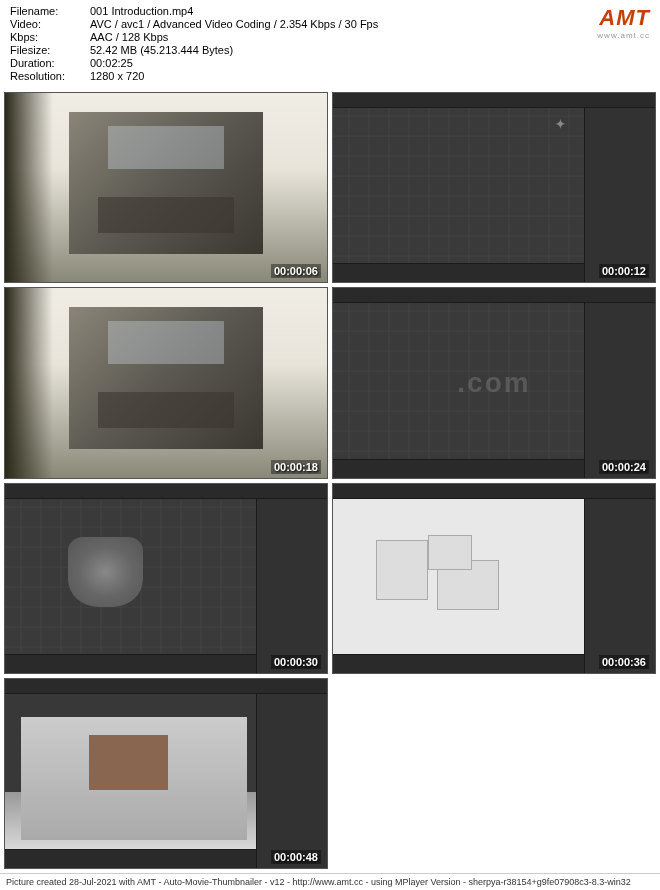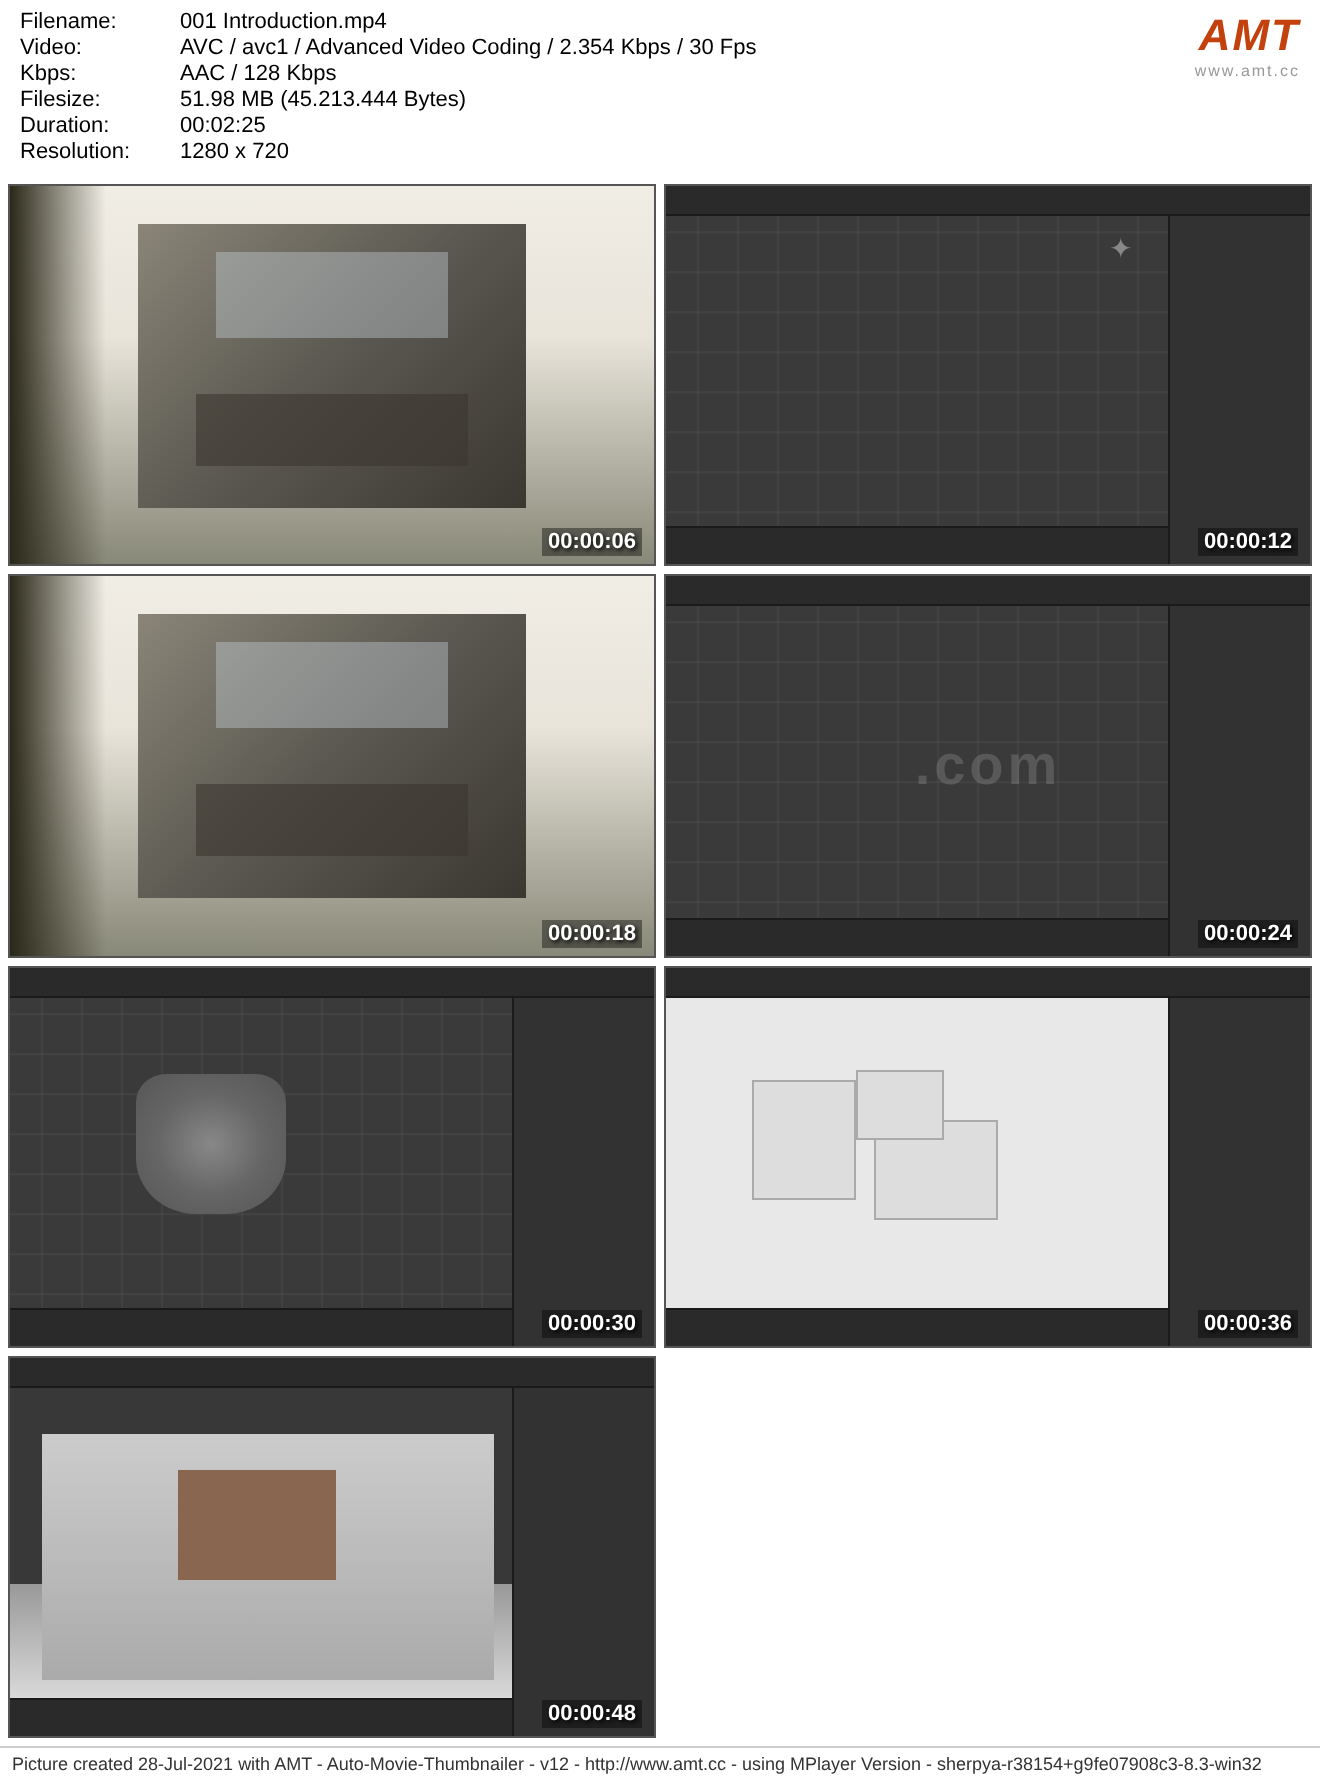--- a/index.html
+++ b/index.html
@@ -54,21 +54,21 @@
     <div class="info-row">
       <div class="info-label">Video:</div>
       <div class="info-value">AVC / avc1 / Advanced Video Coding / 2.354 Kbps / 30 Fps</div>
     </div>
     <div class="info-row">
       <div class="info-label">Kbps:</div>
       <div class="info-value">AAC / 128 Kbps</div>
     </div>
     <div class="info-row">
       <div class="info-label">Filesize:</div>
-      <div class="info-value">51.98 MB (45.213.444 Bytes)</div>
+      <div class="info-value">52.42 MB (45.213.444 Bytes)</div>
     </div>
     <div class="info-row">
       <div class="info-label">Duration:</div>
       <div class="info-value">00:02:25</div>
     </div>
     <div class="info-row">
       <div class="info-label">Resolution:</div>
       <div class="info-value">1280 x 720</div>
     </div>
     <div class="logo">

